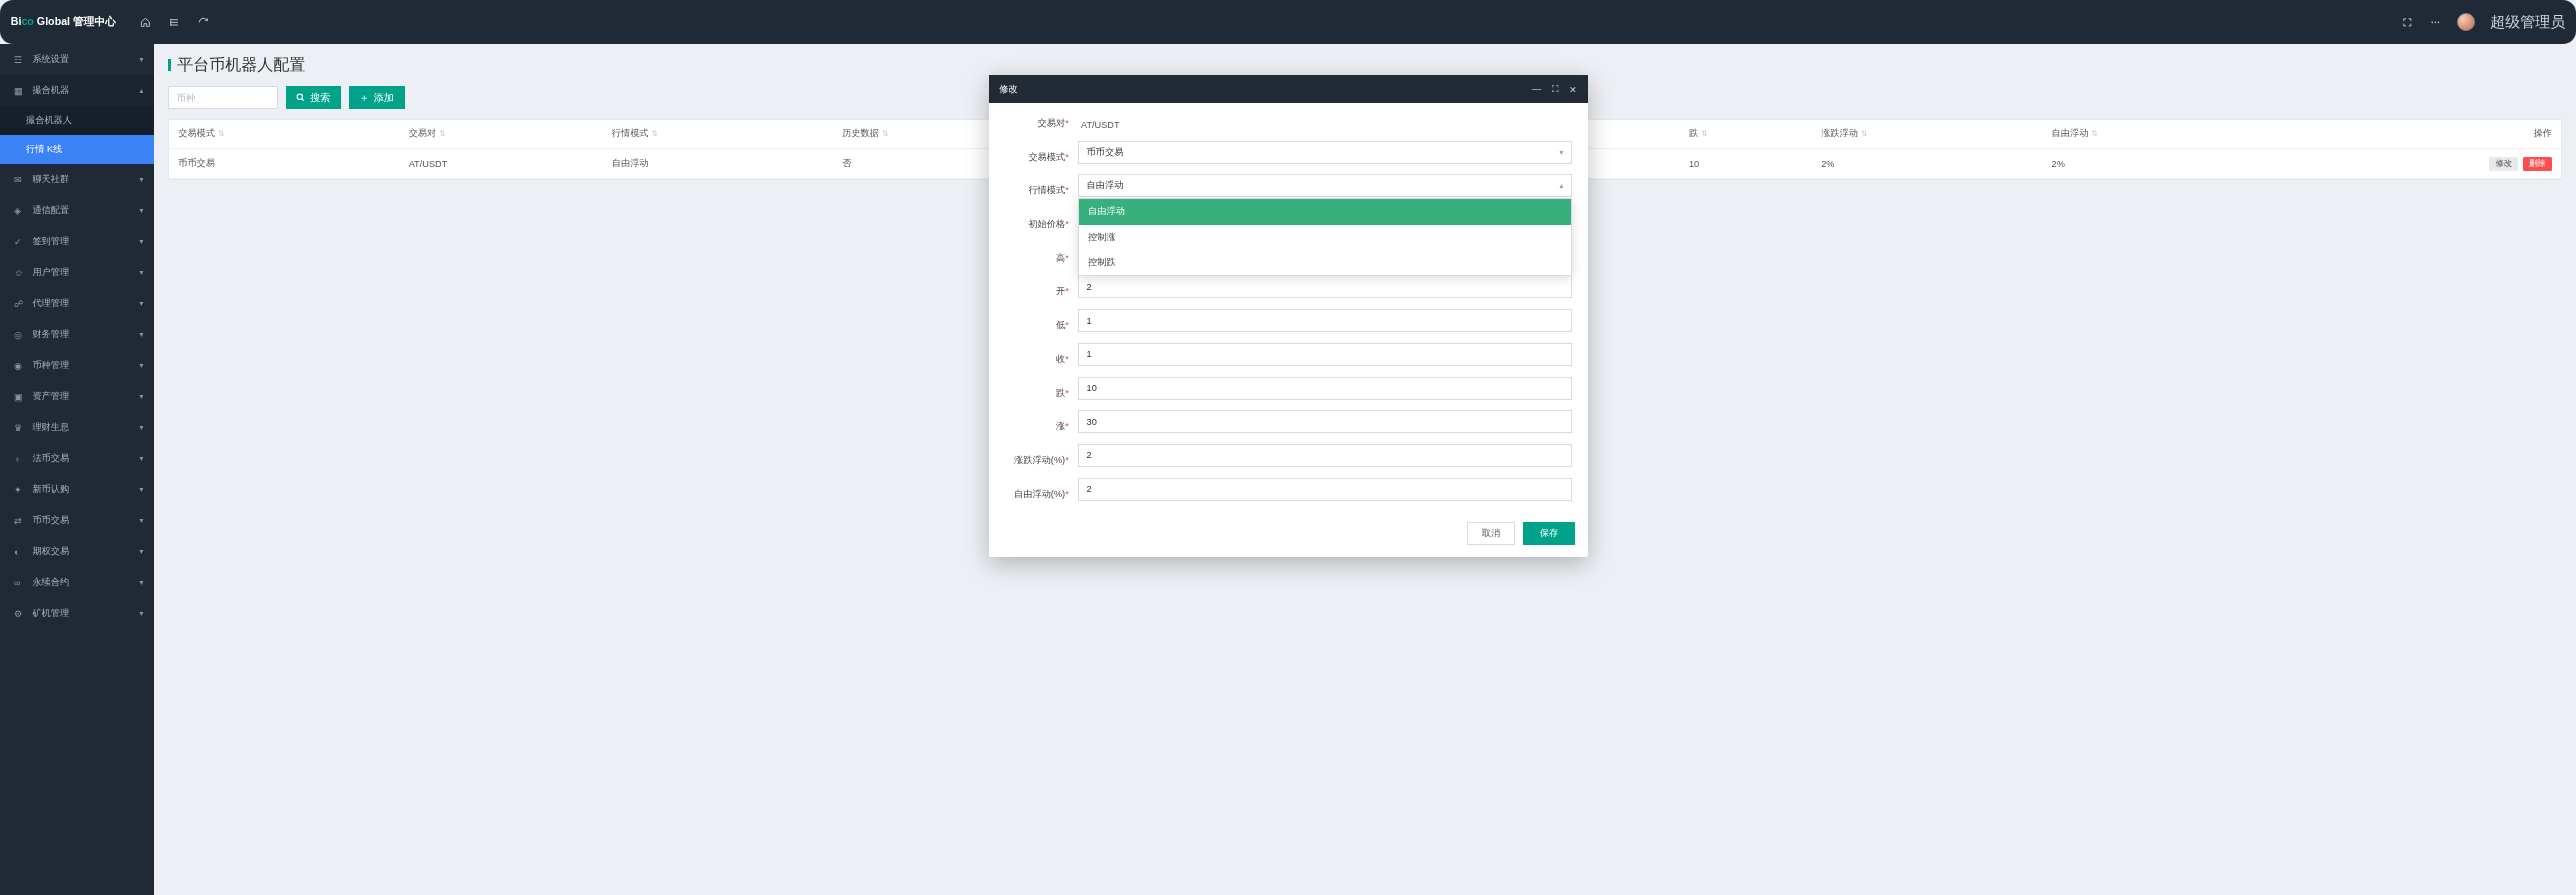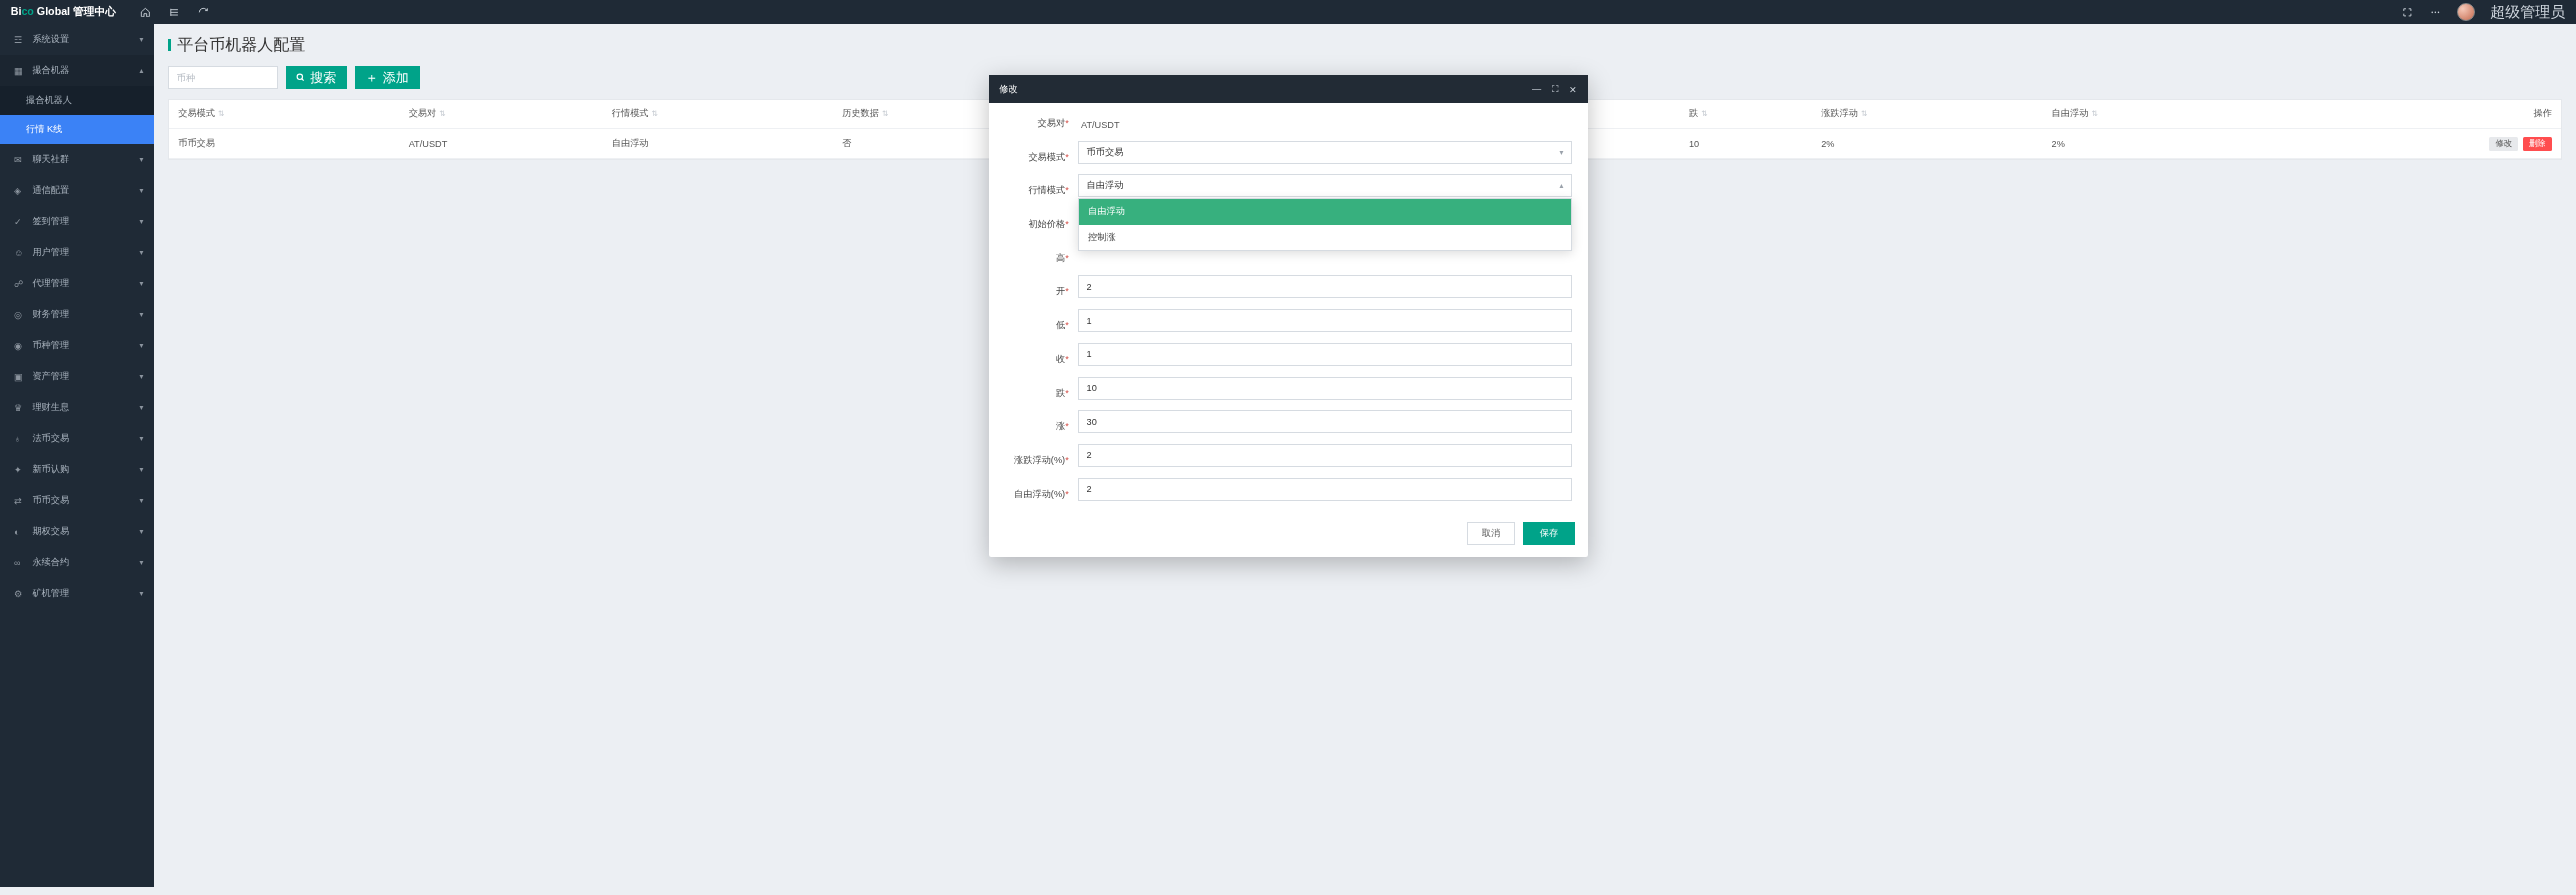--- a/index.html
+++ b/index.html
@@ -1,25 +1,26 @@
 <!DOCTYPE html>
 <html><head>
 <meta charset="utf-8">
 <style>
   * { box-sizing: border-box; margin: 0; padding: 0; }
   html, body { height: 100%; font-family: "Helvetica Neue", Arial, "PingFang SC", "Microsoft YaHei", sans-serif; font-size: 9.2px; color: #333; background: #eceff3; }
   body { width: 2576px; height: 895px; transform-origin: top left; }
 
   
   .topbar {
-    height: 24px;
+    height: 44px;
     background: #1f2a36;
     display: flex; align-items: center;
     padding: 0 10.7px;
     color: #cfd6de;
+    border-radius: 13px;
   }
   .topbar .brand { font-size: 10.7px; font-weight: 600; margin-right: 23px; }
   .topbar .brand .c1 { color:#fff; }
   .topbar .brand .c2 { color:#00a389; }
   .topbar .tb-icons { display:flex; align-items:center; gap:17px; }
   .tb-icon { width:12.3px; height:12.3px; display:flex; align-items:center; justify-content:center; cursor:pointer; color:#cfd6de; }
   .topbar .spacer { flex:1; }
   .topbar .right-icons { display:flex; align-items:center; gap:15.4px; }
   .avatar { width:18.4px; height:18.4px; border-radius:50%; background: radial-gradient(circle at 30% 30%, #f6c9b8, #c46a4f); border:0.8px solid #888; }
   .user-label { font-size:15px; color:#cfd6de; }
@@ -50,21 +51,21 @@
   .toolbar {
     display:flex; align-items:center; gap:7.7px; margin-bottom:9.2px;
   }
   .input {
     height:23px; border:0.8px solid #d6dbe1; background:#fff; padding:0 7.7px; font-size:9.2px;
     width:110px;
   }
   .input::placeholder { color:#b4bac2; }
   .btn {
     height:23px; padding:0 10.7px; border:none; background:#00a389; color:#fff;
-    display:flex; align-items:center; gap:4.6px; cursor:pointer; font-size:13px;
+    display:flex; align-items:center; gap:4.6px; cursor:pointer; font-size:10px;
   }
 
   
   .card { background:#fff; border:0.8px solid #e5e8ec; }
   table { width:100%; border-collapse:collapse; }
   th, td { text-align:left; padding:7.7px 9.2px; font-size:9.2px; color:#555; border-bottom:0.8px solid #eef0f3; }
   th { color:#555; font-weight:500; background:#fff; }
   th .sort { color:#c5cad1; font-size:7.7px; margin-left:3.1px; }
   .row-actions { display:flex; gap:4.6px; justify-content:flex-end; }
   .tag { display:inline-block; padding:1.5px 6.1px; font-size:8.4px; border-radius:1.5px; cursor:pointer; }
@@ -363,20 +364,21 @@
       <div class="form-row">
         <div class="lbl"><span>行情模式</span><span class="req">*</span></div>
         <div class="fld">
           <div class="select">
             <span>自由浮动</span>
             <span class="caret">▴</span>
           </div>
           <div class="dropdown">
             <div class="opt active">自由浮动</div>
             <div class="opt">控制涨</div>
+            <div class="opt">控制跌</div>
           </div>
         </div>
       </div>
 
       <div class="form-row">
         <div class="lbl"><span>初始价格</span><span class="req">*</span></div>
         <div class="fld"><input class="text" style="visibility: hidden;" value=""></div>
       </div>
 
       <div class="form-row">

